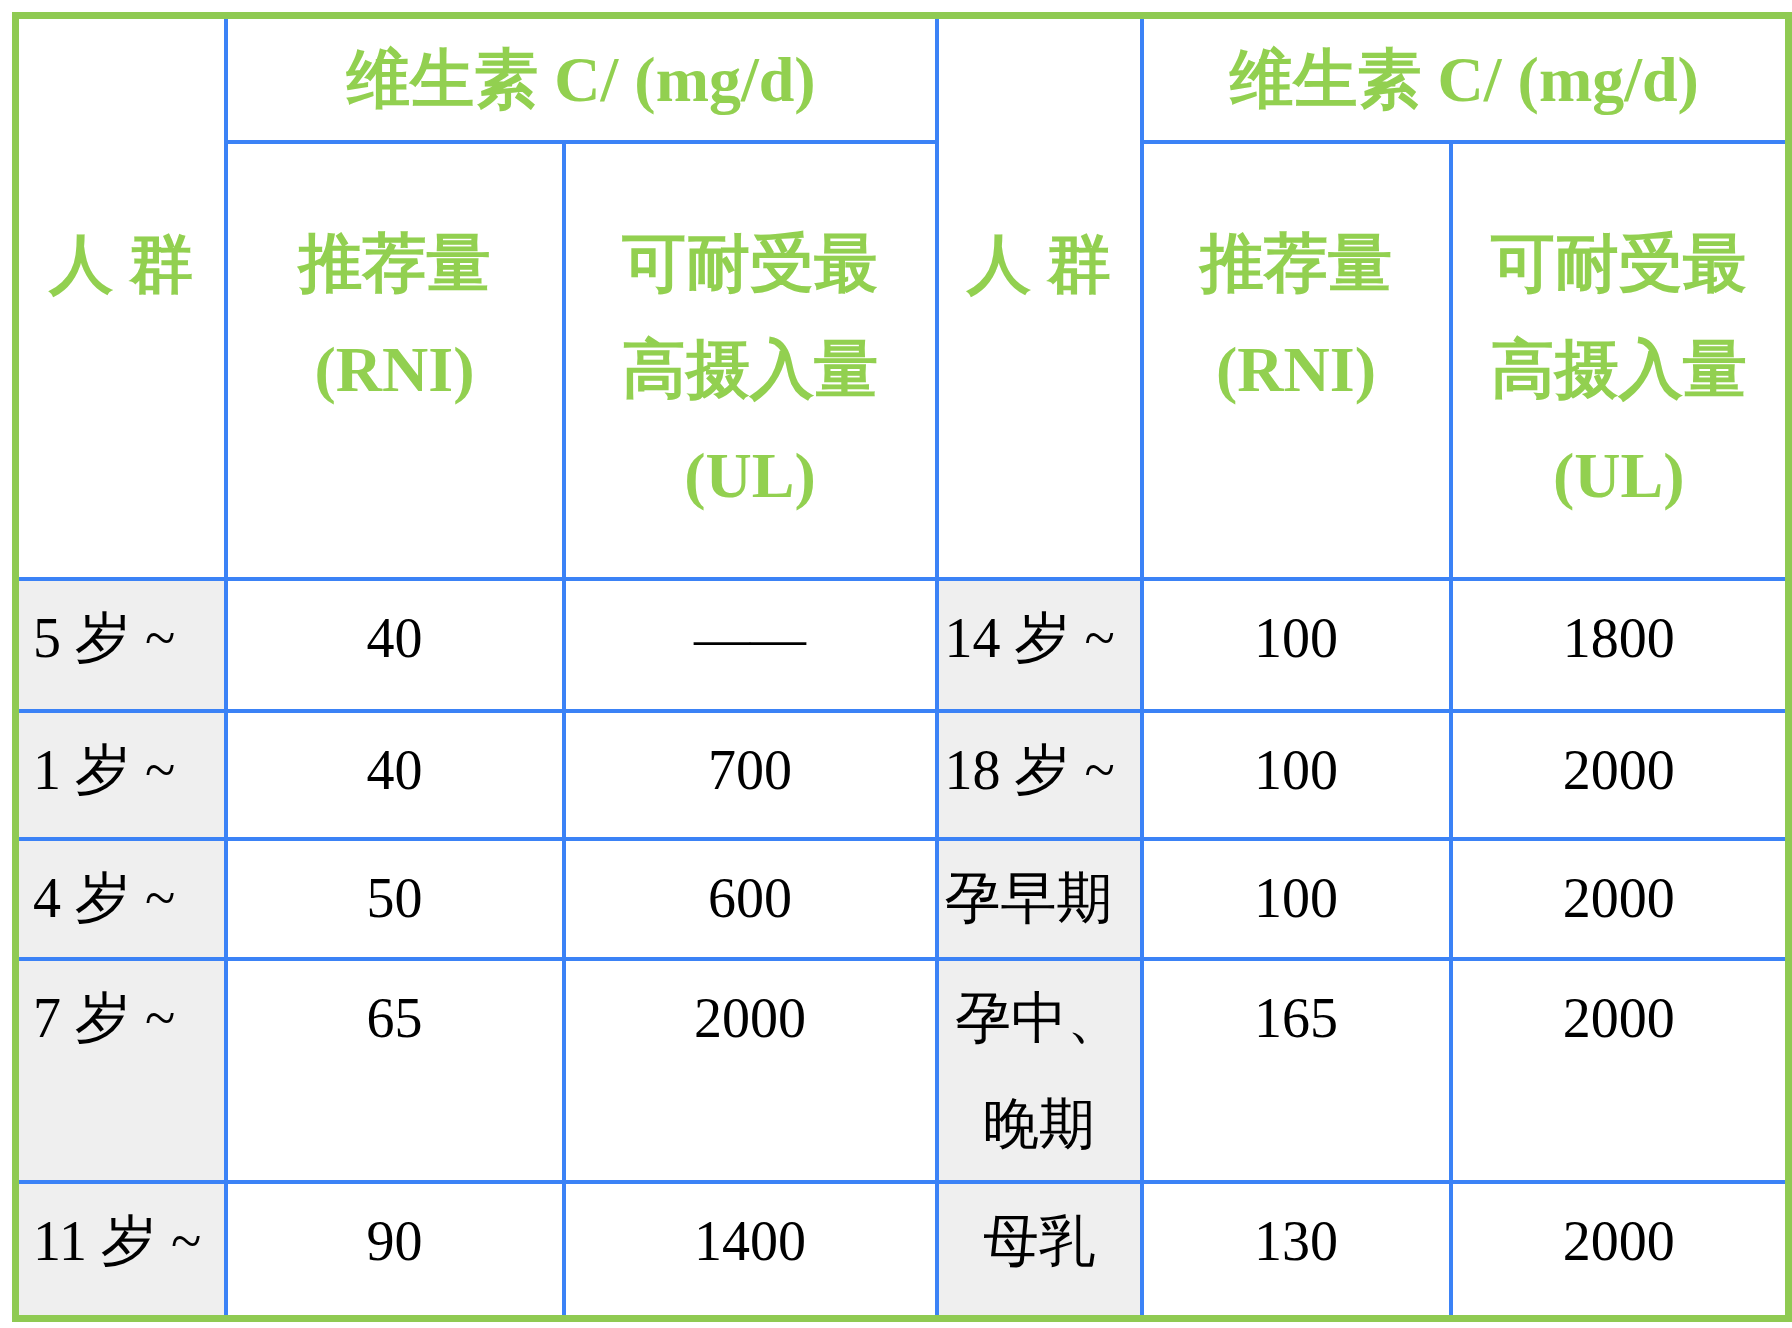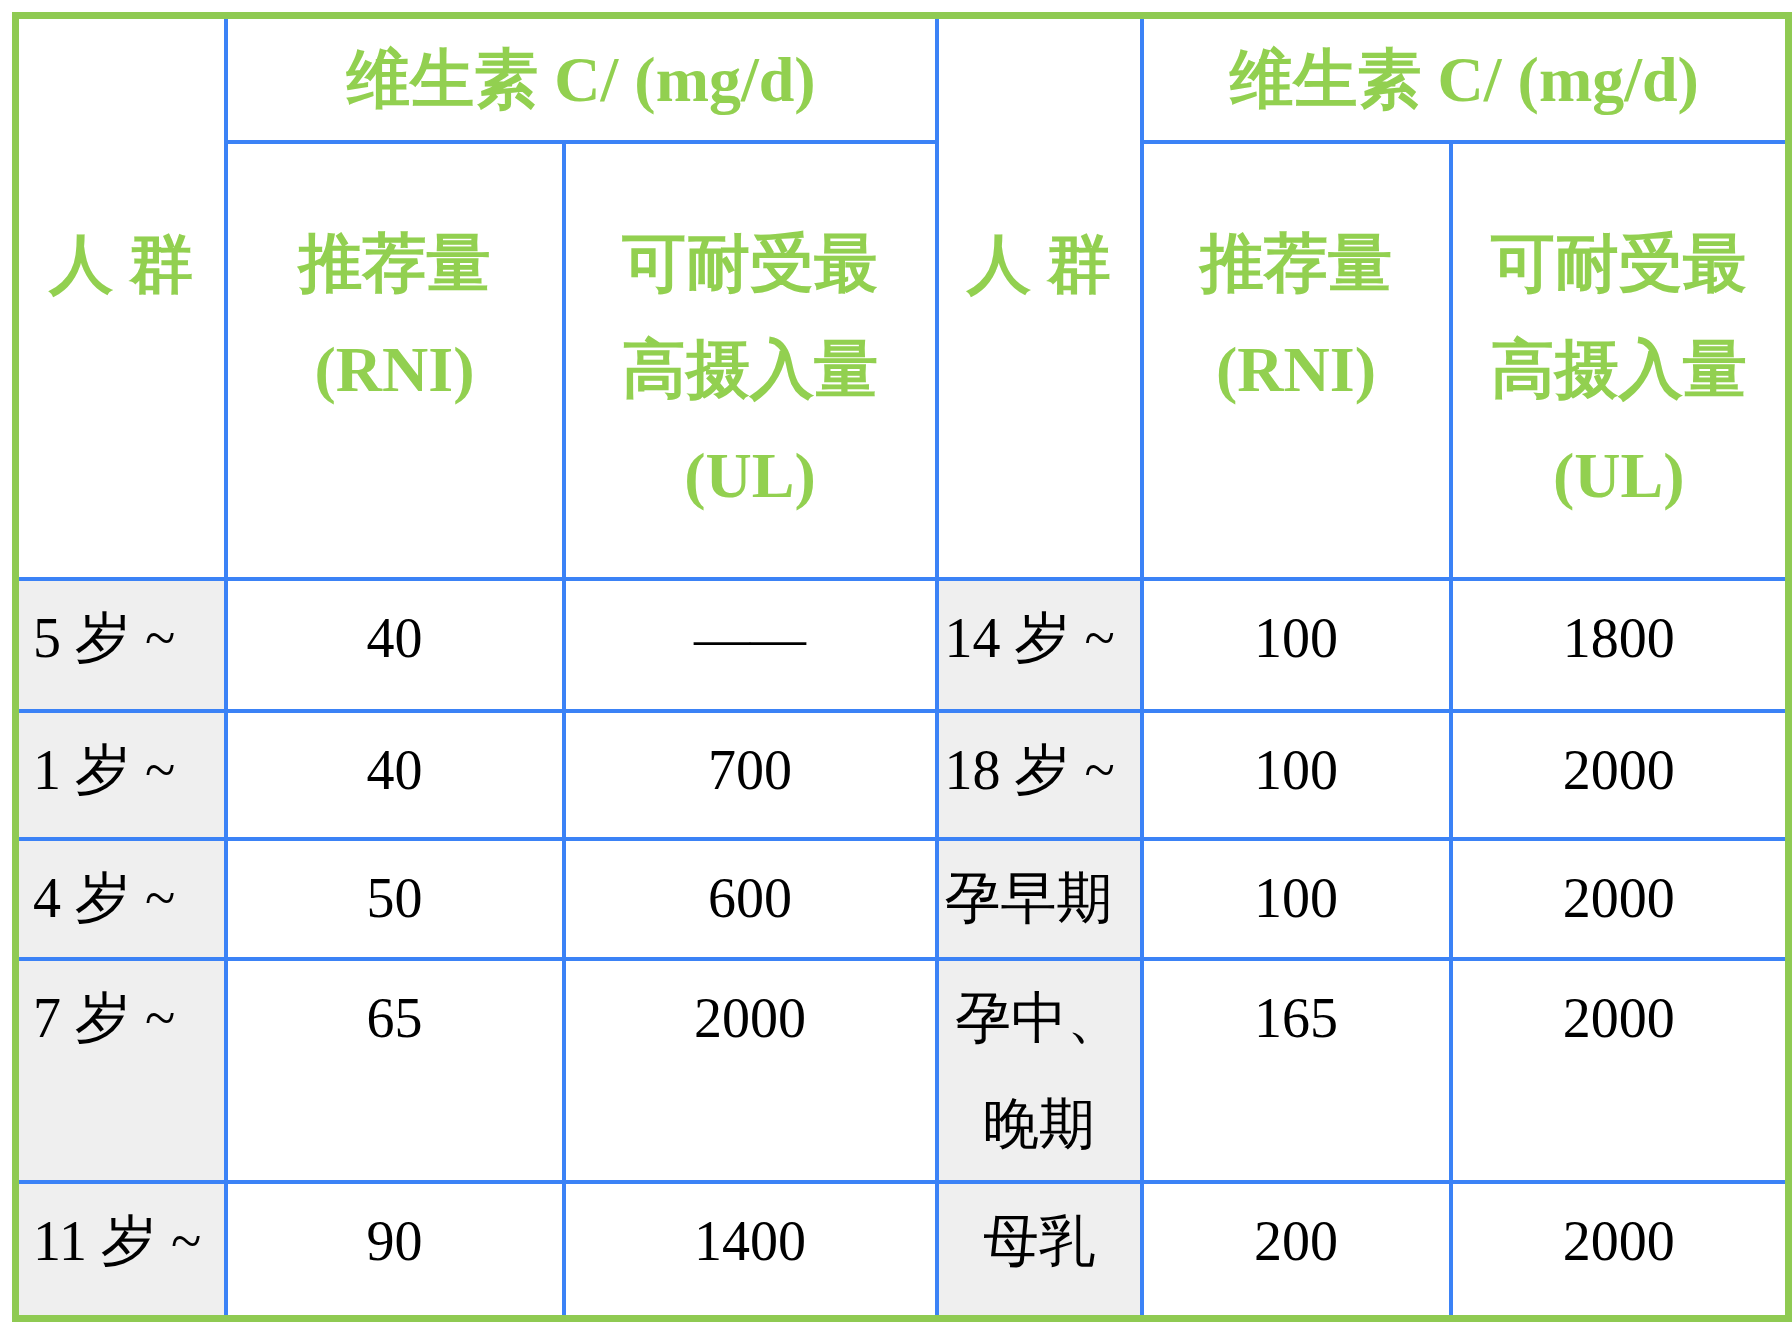--- a/index.html
+++ b/index.html
@@ -124,17 +124,17 @@
 晚期</td>
     <td class="c num">165</td>
     <td class="c num">2000</td>
   </tr>
 
   <tr class="r5">
     <td class="c grp g-left">11 岁 ~</td>
     <td class="c num">90</td>
     <td class="c num">1400</td>
     <td class="c grp g-center">母乳</td>
-    <td class="c num">200</td>
+    <td class="c num">130</td>
     <td class="c num">2000</td>
   </tr>
 </tbody>
   </table>
 
 </body></html>

